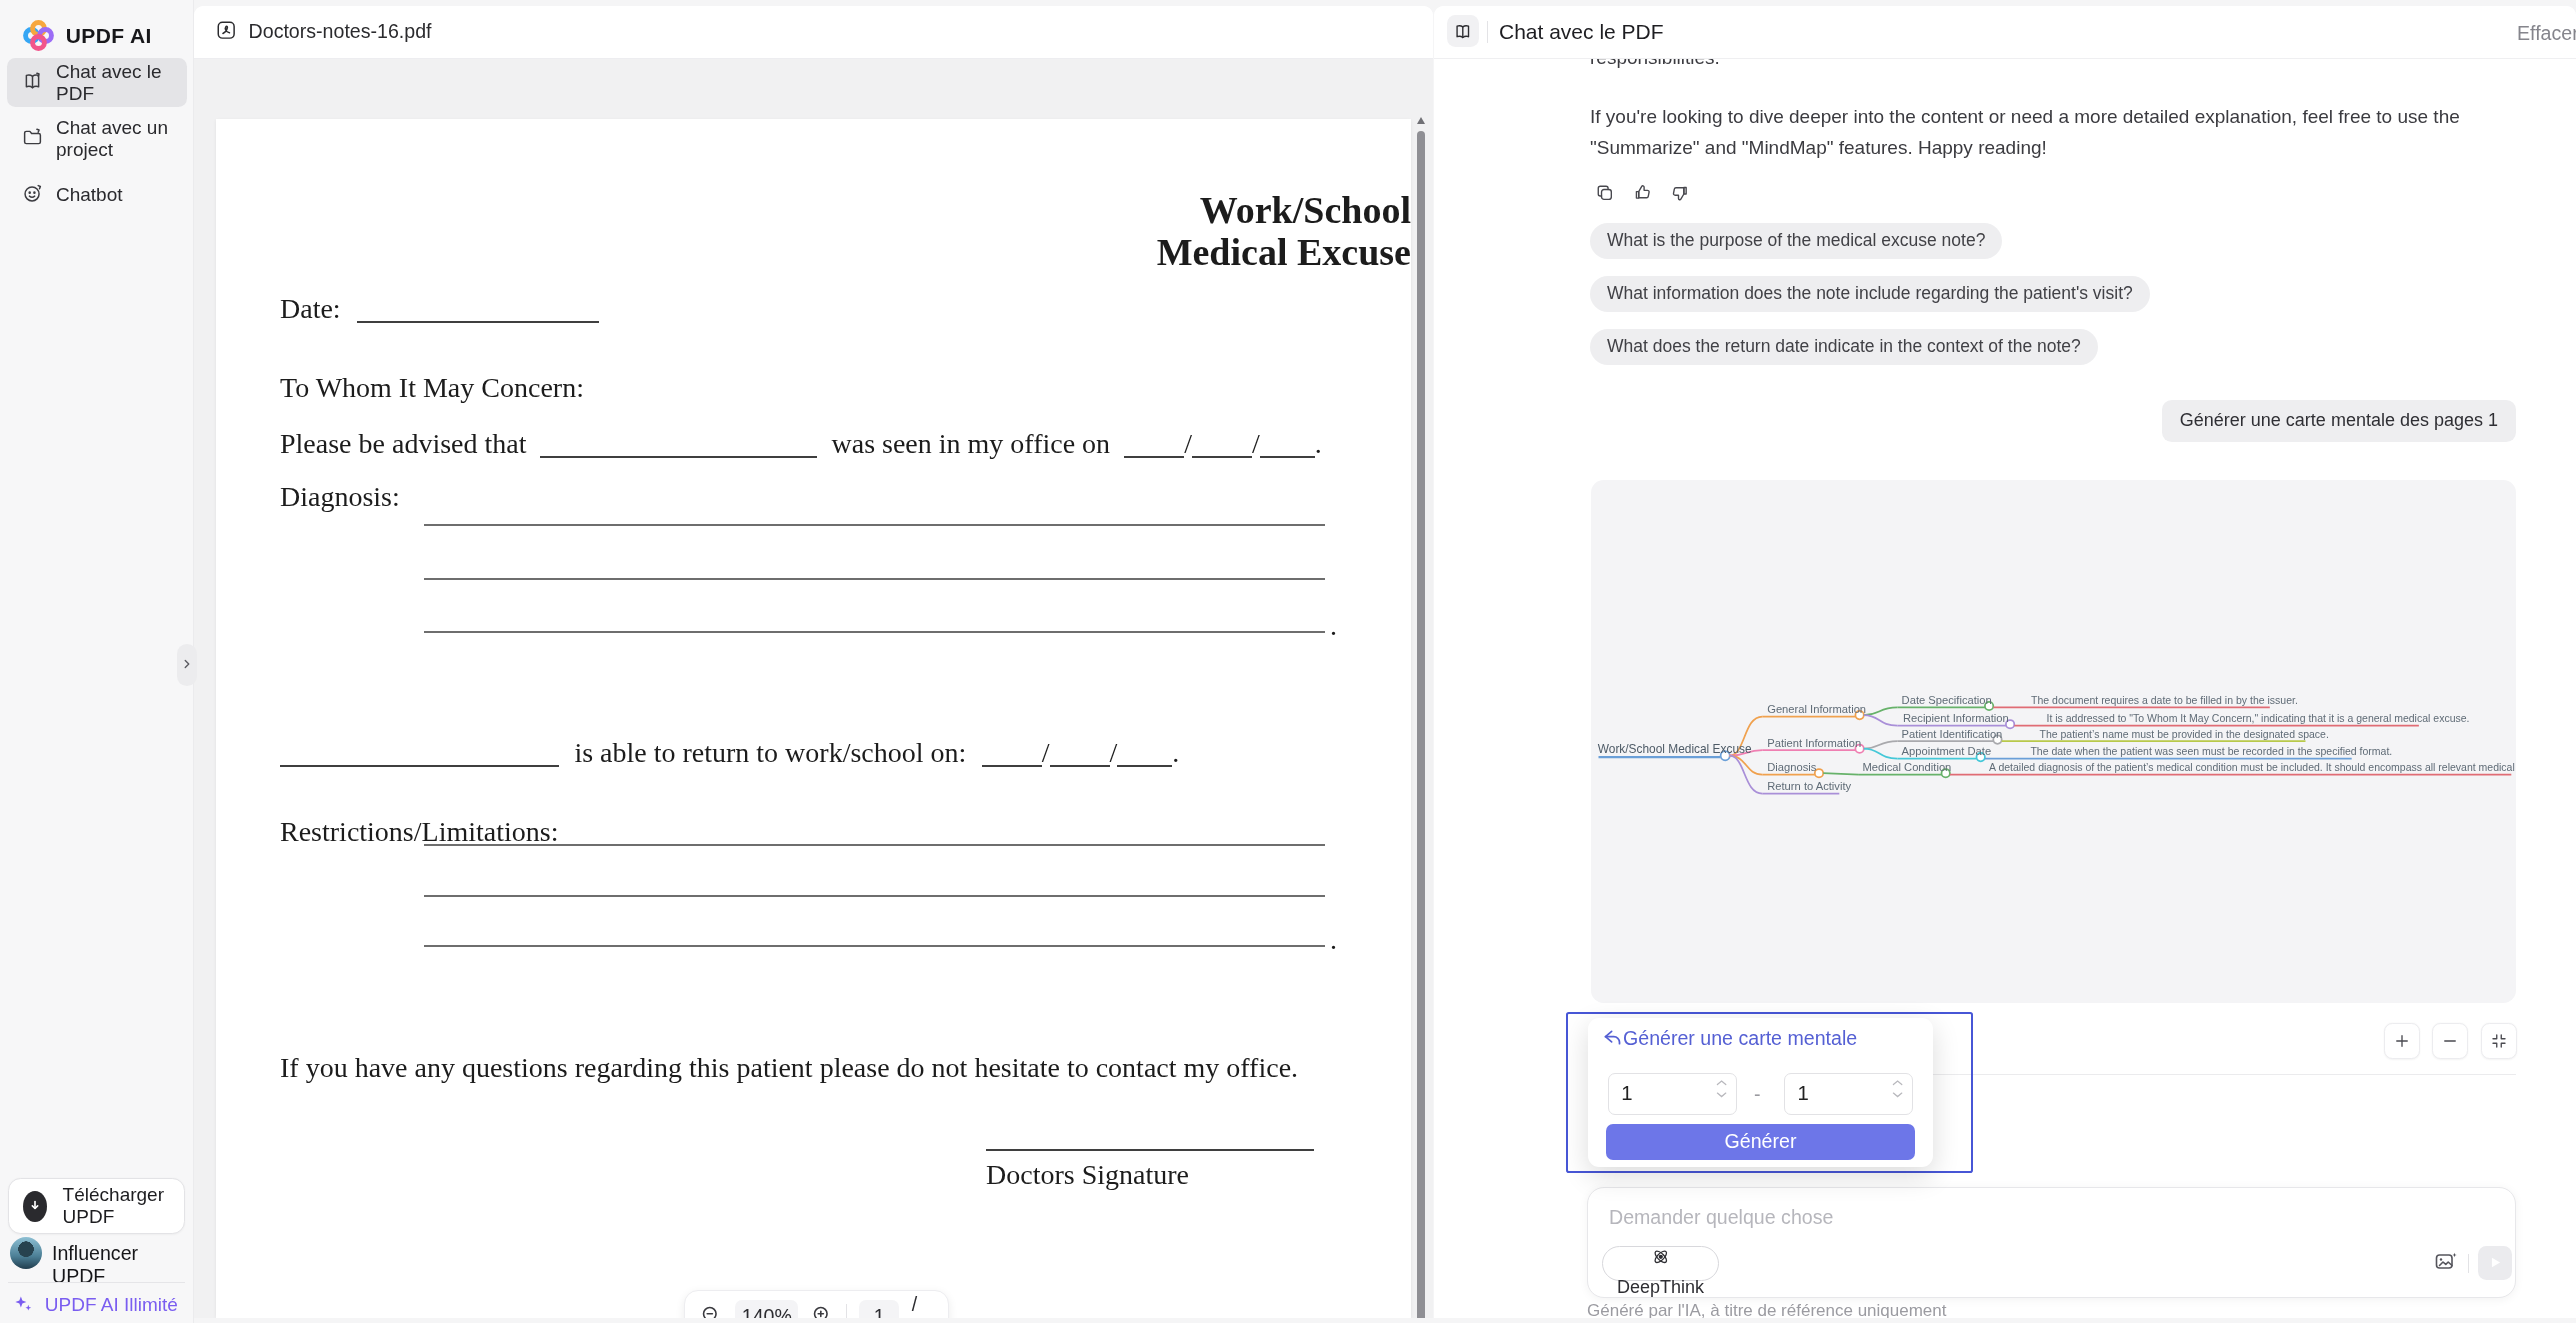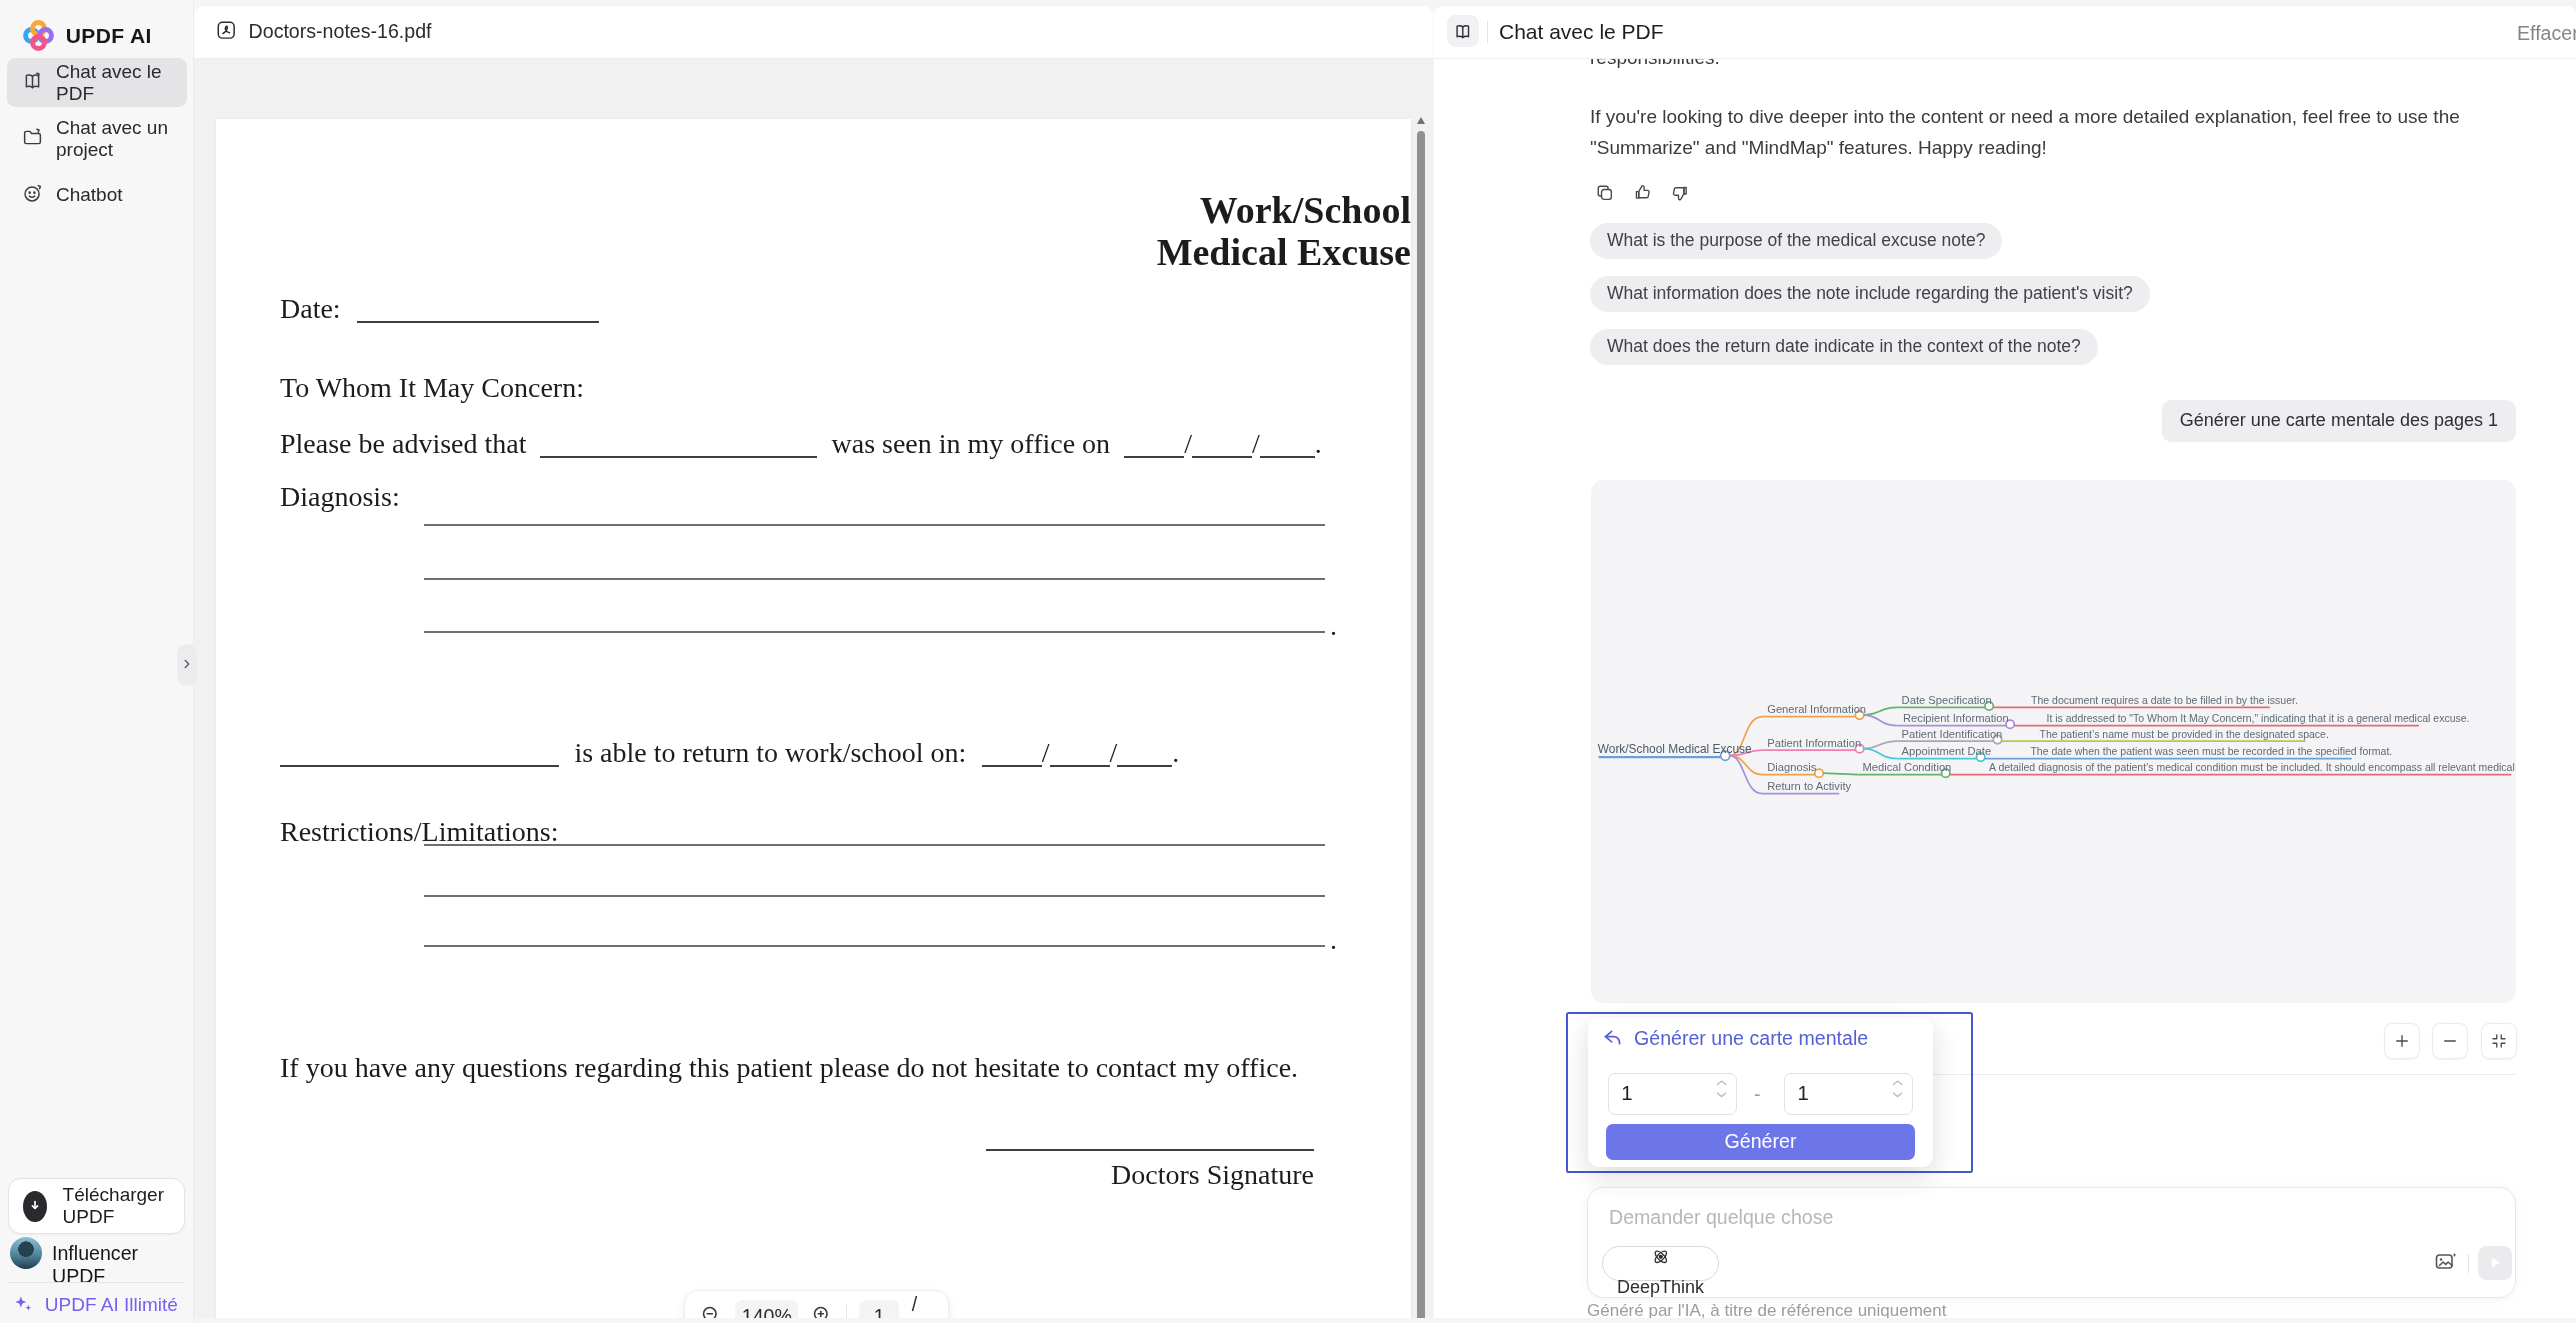--- a/index.html
+++ b/index.html
@@ -33,21 +33,21 @@
   .tabbar { left:0; top:0; width:1239px; height:53px; background:#fff; border-bottom:0.7px solid #ededf0; display:flex; align-items:center; gap:11.2px; padding-left:21px; }
   .tab-title { font-size:19.6px; color:#2b2b2e; }
   .viewer { left:0; top:53px; width:1239px; height:1259px; background:#f1f1f2; }
   .page { left:22px; top:60px; width:1195px; height:1199px; background:#fff; box-shadow:0 0.7px 3.5px rgba(0,0,0,0.07);
     font-family:"Liberation Serif", serif; color:#1c1c1c; overflow:hidden; }
   .doc-title { left:0; top:70px; width:1195px; text-align:right; font-size:38px; font-weight:bold; line-height:42px; }
   .doc-row { left:64px; font-size:28px; white-space:nowrap; }
   .bl { display:inline-block; border-bottom:2.1px solid #3f3f3f; height:25px; vertical-align:-5.6px; }
   .frmline { border-top:2.1px solid #6e6e6e; height:0; }
   .sig-line { left:770px; top:1030px; width:328px; border-top:2.1px solid #3f3f3f; }
-  .sig-label { left:770px; top:1040px; width:328px; text-align:right; font-size:28px; }
+  .sig-label { left:770px; top:1040px; width:328px; text-align:left; font-size:28px; }
   .pdf-toolbar { left:490px; top:1231px; width:265px; height:53px; background:#fff; border:0.7px solid #ededf0; border-radius:14px; box-shadow:0 2.8px 9.8px rgba(0,0,0,0.08); display:flex; align-items:center; padding:0 15.4px; gap:12.6px; z-index:4; color:#3a3a3f; }
   .tb-chip { background:#f4f4f6; border-radius:7px; height:32px; display:flex; align-items:center; justify-content:center; font-size:19.6px; color:#2c2c30; }
   .tb-sep { width:0.7px; height:24px; background:#e3e3e6; }
   .pdf-scrollbar-thumb { left:1223px; top:72px; width:7.7px; height:1240px; background:#8f8f94; border-radius:4.2px; }
   .pdf-scroll-up { left:1223px; top:58px; width:0; height:0; border-left:4.2px solid transparent; border-right:4.2px solid transparent; border-bottom:7.7px solid #707075; }
 
   
   .chat-panel { left:1434px; top:5.6px; width:1142px; height:1312px; background:#ffffff; border-radius:9.8px 9.8px 0 0; overflow:hidden; z-index:2; }
   .chat-header { left:0; top:0; width:1142px; height:53px; background:#fff; border-bottom:0.7px solid #efeff1; z-index:5; }
   .book-btn { left:12.6px; top:9.8px; width:32px; height:32px; background:#f1f1f3; border-radius:8.4px; display:flex; align-items:center; justify-content:center; color:#2c2c30; }
@@ -62,21 +62,21 @@
   .mindmap-card { left:157px; top:474px; width:925px; height:523px; background:#f4f4f6; border-radius:12.6px; }
   .mm-svg { left:1.4px; top:191px; width:923px; height:140px; }
   .mm-label { font-size:16px; fill:#5f6b76; }
   .mm-leaf { font-size:15px; fill:#5f6b76; }
   .mm-root { font-size:17px; fill:#4d5a66; }
   .chat-divider { left:157px; top:1068px; width:925px; border-top:0.7px solid #ebebed; }
   .mm-ctrl { top:1017px; width:36px; height:36px; background:#fff; border:0.7px solid #ececef; border-radius:8.4px; display:flex; align-items:center; justify-content:center; color:#4a4a50; box-shadow:0 0.7px 2.1px rgba(0,0,0,0.05); }
 
   .hl-box { left:132px; top:1006px; width:407px; height:161px; border:2.8px solid #4756d6; border-radius:2.8px; z-index:9; }
   .gen-dialog { left:154px; top:1012px; width:345px; height:149px; background:#fff; border-radius:11.2px; box-shadow:0 8.4px 28px rgba(0,0,0,0.14); z-index:10; }
-  .gen-title-row { left:14px; top:9.8px; display:flex; align-items:center; gap:11px; color:#5560d4; }
+  .gen-title-row { left:14px; top:9.8px; display:flex; align-items:center; gap:0; color:#5560d4; }
   .gen-title { font-size:19.6px; font-weight:500; color:#5560d4; }
   .num-input { top:55px; width:129px; height:42px; border:0.7px solid #e2e2e5; border-radius:7px; background:#fff; }
   .num-val { left:12.6px; top:8.4px; font-size:20.3px; color:#222; }
   .stepper { right:8.4px; top:5.6px; display:flex; flex-direction:column; gap:4.2px; color:#b8b8bd; }
   .gen-dash { left:166px; top:65px; font-size:19.6px; color:#9a9aa0; }
   .gen-btn { left:18px; top:106px; width:309px; height:36px; background:#6d76e8; border-radius:7px; color:#fff; font-size:19.6px; display:flex; align-items:center; justify-content:center; }
 
   .ask-box { left:153px; top:1181px; width:929px; height:111px; background:#fff; border:1.1px solid #e7e7ea; border-radius:17px; box-shadow:0 1.4px 9.8px rgba(0,0,0,0.05); z-index:3; }
   .ask-placeholder { left:21px; top:18px; font-size:19.6px; color:#b6b6bc; }
   .deepthink { left:14px; top:58px; height:35px; border:1.1px solid #d8d8dc; border-radius:18px; display:inline-flex; align-items:center; gap:8.4px; padding:0 14px; color:#2e2e33;flex-direction:column; }

